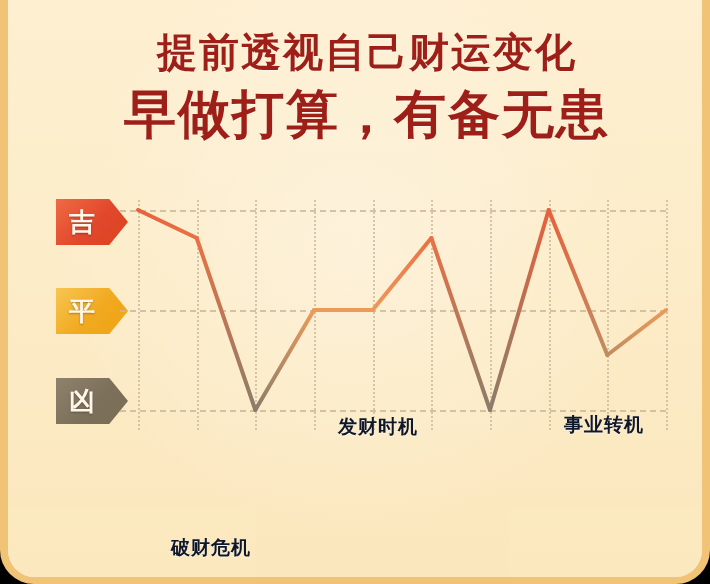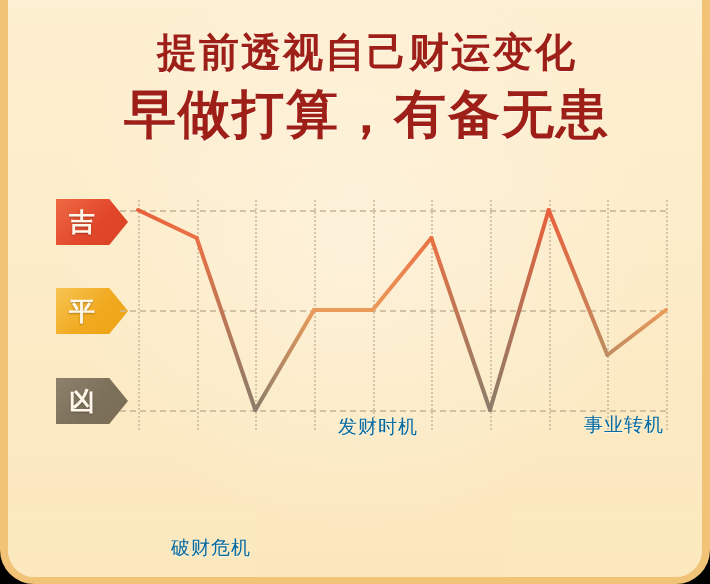--- a/index.html
+++ b/index.html
@@ -56,29 +56,29 @@
     font-family:"DejaVu Serif","Liberation Serif",serif;
     font-size:26px;font-weight:bold;color:#fff7e9;
     text-shadow:0 1px 2px rgba(0,0,0,.3);
   }
   .tag.ji  {top:199px;background:linear-gradient(135deg,#ef6a43 0%,#e2472c 55%,#d8431f 100%);}
   .tag.ping{top:288px;background:linear-gradient(135deg,#f7c552 0%,#f1a91f 55%,#eea313 100%);}
   .tag.xiong{top:378px;background:linear-gradient(135deg,#8f826c 0%,#7d705a 55%,#7a6e57 100%);}
 
   
   .anno{
-    position:absolute;font-size:19px;font-weight:normal;color:#0369a1;
+    position:absolute;font-size:19px;font-weight:bold;color:#0f172a;
     font-family:"Liberation Sans","DejaVu Sans",sans-serif;
     letter-spacing:1px;white-space:nowrap;
     text-shadow:0 1px 0 rgba(255,255,255,.6);
   }
   #anno0{left:163px;top:345px;}
   #anno1{left:330px;top:224px;}
   #anno2{left:371px;top:391px;}
-  #anno3{left:576px;top:222px;}
+  #anno3{left:556px;top:222px;}
 </style>
 </head>
 <body>
 
 <div id="card">
   <div id="inner">
 
     <div class="title-wrap">
       <div class="title-line l1">提前透视自己财运变化</div>
       <div class="title-line l2">早做打算，有备无患</div>

